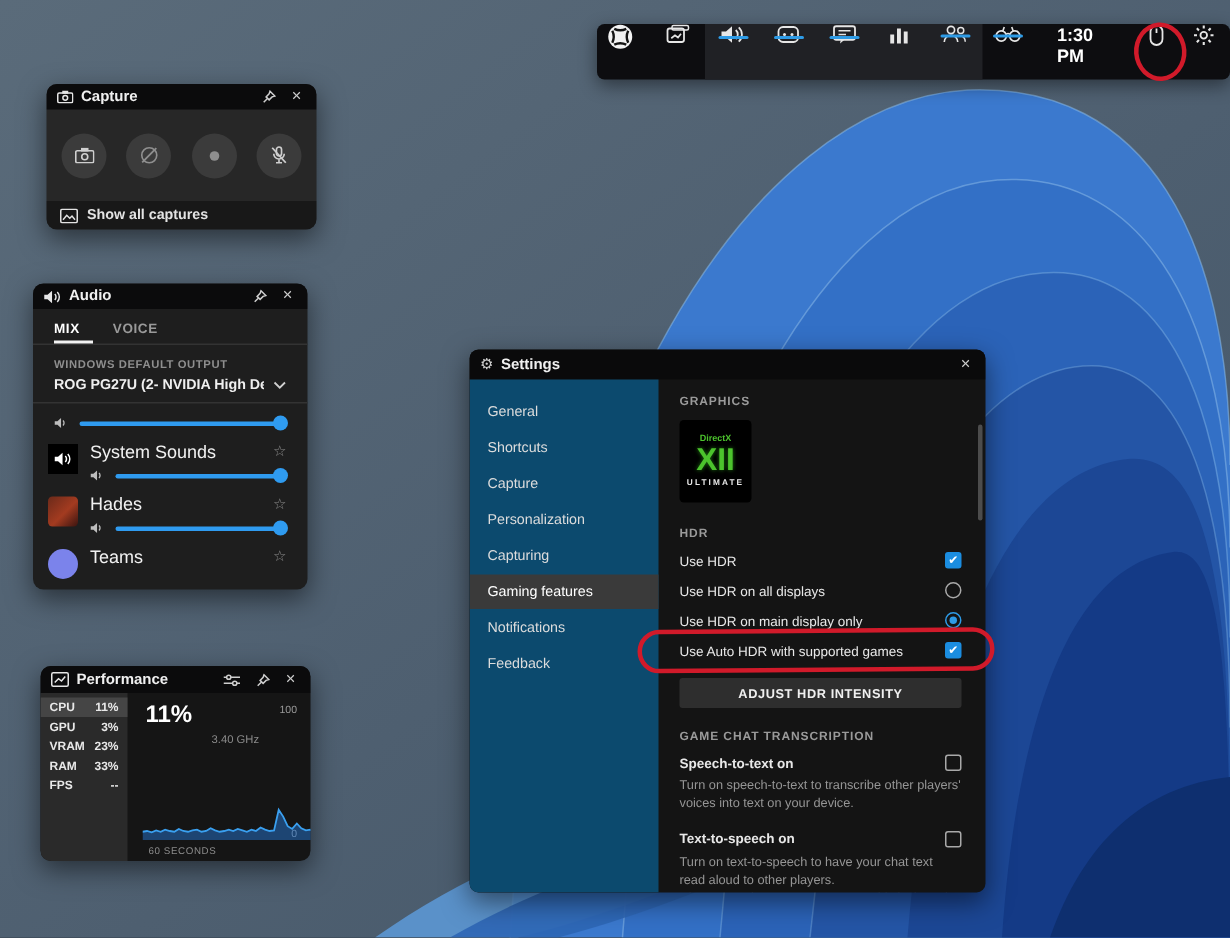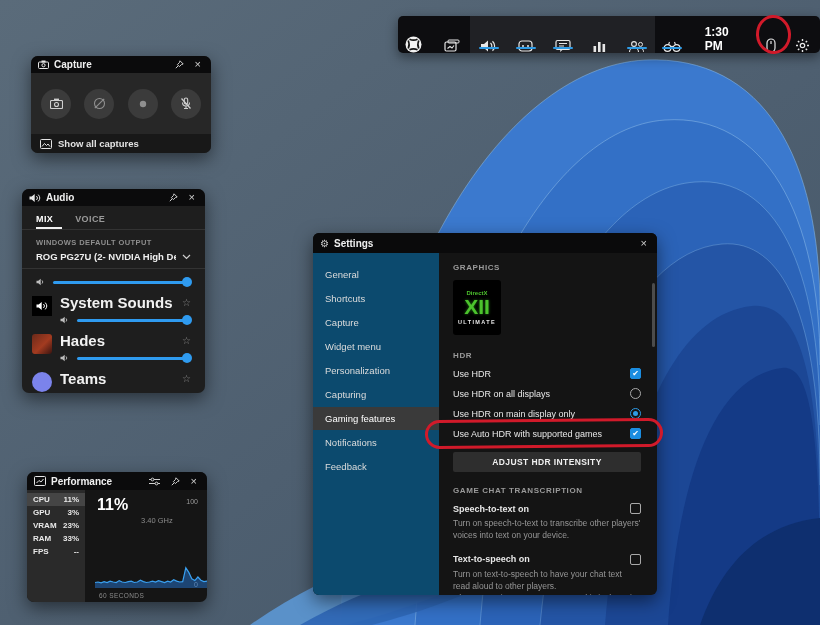--- a/index.html
+++ b/index.html
@@ -10,21 +10,21 @@
   
   .panel { position:absolute; border-radius:7px; overflow:hidden; box-shadow:0 6px 18px rgba(0,0,0,.5); }
   .titlebar { display:flex; align-items:center; background:#0b0b0c; color:#f0f0f0; padding:0 7px; gap:5px; }
   .titlebar .t-title { font-size:10px; font-weight:bold; flex:0 0 auto; }
   .titlebar .t-spacer { flex:1; }
   .tb-btn { color:#cfcfcf; font-size:11px; line-height:1; background:none; border:none; padding:2px 3px; cursor:default; display:flex; align-items:center; }
   svg.ic { display:block; }
 
   
   .gamebar { position:absolute; left:398px; top:16px; height:37px; display:flex; align-items:stretch; background:#0d0d10; border-radius:5px; box-shadow:0 4px 12px rgba(0,0,0,.45); }
-  .gb-group { display:flex; align-items:flex-end; }
+  .gb-group { display:flex; align-items:flex-start; }
   .gb-mid { background:#202125; }
   .gb-item { position:relative; width:37px; display:flex; align-items:center; justify-content:center; color:#e6e6e6; }
   .gb-item .underline { position:absolute; bottom:4px; left:50%; transform:translateX(-50%); width:20px; height:2px; background:#2e9be6; border-radius:1px; }
   .gb-divider { width:1px; background:#3a3a3e; margin:8px 2px; }
   .gb-time { display:flex; align-items:center; padding:0 10px; color:#ffffff; font-size:12px; font-weight:bold; }
   .gb-narrow { width:30px; }
 
   
   .capture { left:31px; top:56px; width:180px; height:97px; background:#272727; }
   .capture .titlebar { height:17px; }
@@ -43,29 +43,29 @@
   .aud-outlabel { padding:8px 14px 3px 14px; color:#8e8e8e; font-size:7.5px; letter-spacing:.4px; font-weight:bold; }
   .aud-device { display:flex; align-items:center; padding:1px 14px 6px 14px; color:#efefef; font-size:9.5px; font-weight:bold; gap:6px; border-bottom:1px solid #333; margin-bottom:2px; }
   .aud-device .dev-name { flex:1; white-space:nowrap; overflow:hidden; }
   .slider-row { display:flex; align-items:center; gap:7px; padding:7px 14px 6px 14px; }
   .slider-track { position:relative; flex:1; height:3px; border-radius:2px; background:#2f9bf0; }
   .slider-knob { position:absolute; right:-1px; top:50%; transform:translateY(-50%); width:10px; height:10px; border-radius:50%; background:#2f9bf0; }
   .chan { padding:2px 14px 0 10px; display:flex; gap:8px; }
   .chan-ic { width:20px; height:20px; flex:0 0 auto; margin-top:2px; display:flex; align-items:center; justify-content:center; }
   .chan-main { flex:1; }
   .chan-head { display:flex; align-items:center; }
-  .chan-name { flex:1; color:#f1f1f1; font-size:15px; font-weight:bold; }
+  .chan-name { flex:1; color:#f1f1f1; font-size:12px; font-weight:normal; }
   .chan-star { color:#8b8b8b; font-size:10px; }
   .chan .slider-row { padding:5px 0 6px 0; }
   .ic-sys { background:#000; }
   .ic-hades { background:linear-gradient(135deg,#6b2a1a,#a33b20 55%,#3a1410); border-radius:3px; }
   .ic-teams { background:#7b83eb; border-radius:50%; }
 
   
-  .perf { left:27px; top:444px; width:180px; height:130px; background:#151515;margin-top:28px; }
+  .perf { left:27px; top:444px; width:180px; height:130px; background:#151515; }
   .perf .titlebar { height:18px; }
   .perf-body { display:flex; height:112px; }
   .perf-left { width:58px; background:#2a2a2a; padding-top:3px; }
   .perf-row { display:flex; justify-content:space-between; padding:2px 6px; font-size:8px; font-weight:bold; color:#e8e8e8; }
   .perf-row.sel { background:#454545; }
   .perf-right { flex:1; position:relative; padding:6px 8px 0 12px; }
   .perf-big { color:#ffffff; font-size:16px; font-weight:bold; }
   .perf-sub { color:#8b8b8b; font-size:7.5px; margin-top:2px;padding-left:44px; }
   .perf-ymax { position:absolute; top:8px; right:9px; color:#9a9a9a; font-size:7px; }
   .perf-ymin { position:absolute; bottom:14px; right:9px; color:#9a9a9a; font-size:7px; }
@@ -431,21 +431,20 @@
       <span style="font-size:10px;color:#cfcfcf;">⚙</span>
       <span class="t-title">Settings</span>
       <span class="t-spacer"></span>
       <button class="tb-btn">×</button>
     </div>
     <div class="set-body">
       <div class="set-nav">
         <div class="nav-item">General</div>
         <div class="nav-item">Shortcuts</div>
         <div class="nav-item">Capture</div>
-        <div class="nav-item">Widget menu</div>
         <div class="nav-item">Personalization</div>
         <div class="nav-item">Capturing</div>
         <div class="nav-item sel">Gaming features</div>
         <div class="nav-item">Notifications</div>
         <div class="nav-item">Feedback</div>
       </div>
       <div class="set-content">
         <div class="sec-header">GRAPHICS</div>
         <div class="dx-wrap">
           <div class="dx-badge">

